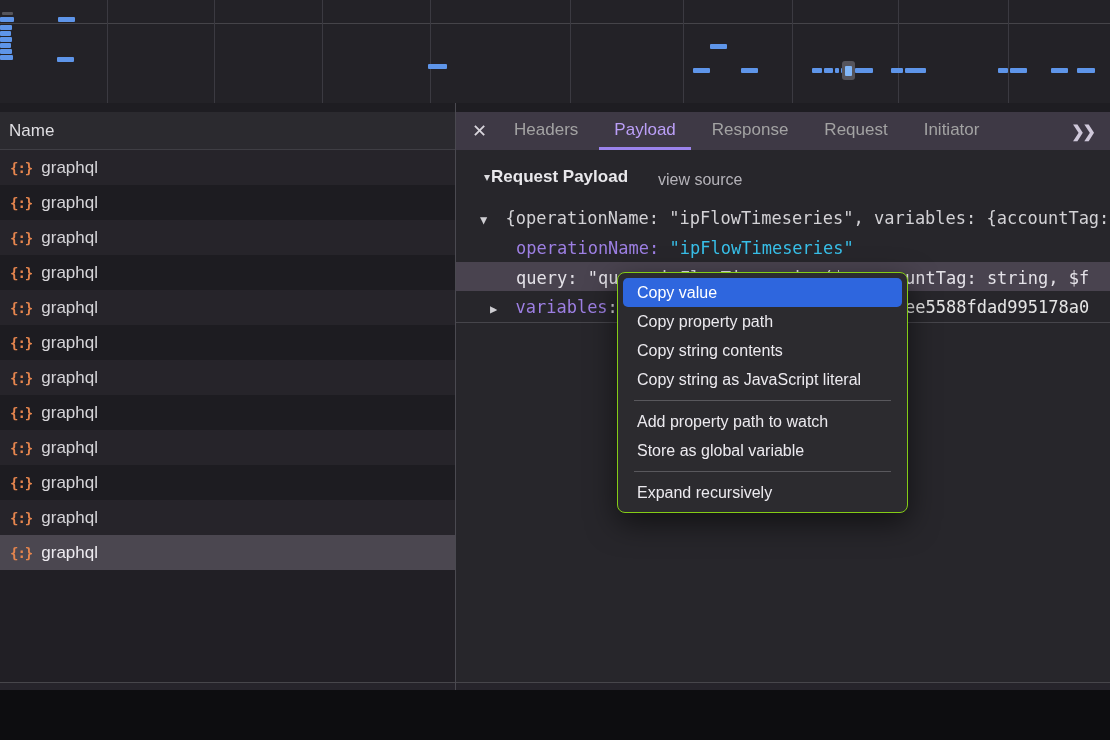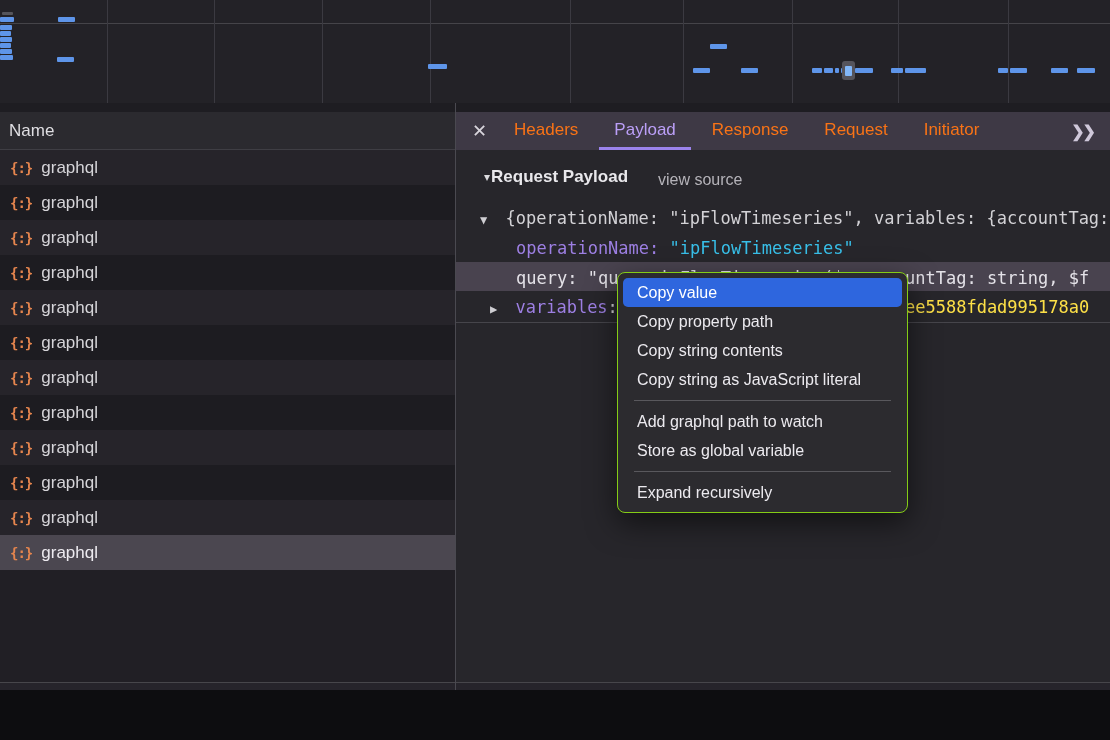--- a/index.html
+++ b/index.html
@@ -28,21 +28,21 @@
   .left-empty{position:absolute;left:0;top:570px;width:455px;height:112px;background:#211f25;}
   .divider{position:absolute;left:455px;top:103px;width:1px;height:633px;background:#4a4950;z-index:5;}
   .footer{position:absolute;left:0;top:682px;width:1110px;height:54px;border-top:1px solid #47464b;background:#26242b;box-sizing:border-box;}
   .bottom-strip{position:absolute;left:0;top:736px;width:1110px;height:4px;background:#0d0d10;}
 
   
   .right-panel{position:absolute;left:456px;top:112px;width:654px;height:570px;background:#27262b;overflow:hidden;}
   .tabbar{position:absolute;left:0;top:0;width:654px;height:38px;background:#3e3945;display:flex;align-items:stretch;padding-left:16px;box-sizing:border-box;}
   .close-btn{color:#d8d5dc;font-size:18px;display:flex;align-items:center;margin-right:12px;cursor:default;}
   .tabstrip{display:flex;align-items:stretch;gap:6px;}
-  .tab{display:flex;align-items:center;padding:0 15px;font-size:17px;color:#f97316;border-bottom:3px solid transparent;box-sizing:border-box;white-space:nowrap;}
+  .tab{display:flex;align-items:center;padding:0 15px;font-size:17px;color:#a3a3a3;border-bottom:3px solid transparent;box-sizing:border-box;white-space:nowrap;}
   .tab.active{color:#bb9ff7;border-bottom-color:#9b83ec;}
   .overflow-btn{margin-left:auto;margin-right:16px;display:flex;align-items:center;color:#cfc8da;font-size:16px;letter-spacing:-2px;font-weight:bold;}
 
   
   .payload{position:absolute;left:0;top:38px;width:654px;height:532px;font-family:"DejaVu Sans Mono",monospace;font-size:17px;color:#d3d2d6;}
   .p-line{position:absolute;white-space:nowrap;line-height:22px;}
   .p-title{font-family:"Liberation Sans",sans-serif;font-size:17px;font-weight:bold;color:#e9e8ec;}
   .p-title .tri{font-size:12px;font-weight:normal;color:#dcdbdf;vertical-align:1px;margin-right:1px;}
   .view-source{font-family:"Liberation Sans",sans-serif;font-size:16px;color:#b5b3b9;font-weight:normal;}
   .tri-s{font-size:12px;color:#cfced3;}
@@ -198,35 +198,35 @@
         <span>query:</span>
         <span> </span>
         <span>"query ipFlowTimeseries($acco</span>
       </div>
       <div class="p-line p-white" style="left:449px;top:117px;">untTag: string, $f</div>
 
       <div class="p-line" style="left:34px;top:146px;">
         <span class="tri-s">▶</span>
         <span class="p-key" style="margin-left:8px;">variables</span><span>: {accountTag: "ee5588fd</span>
       </div>
-      <div class="p-line" style="left:449px;top:146px;color:#fde047;">ee5588fdad995178a0</div>
+      <div class="p-line" style="left:449px;top:146px;color:#e5e5e5;">ee5588fdad995178a0</div>
 
       <div class="section-border"></div>
     </div>
   </div>
 
   <div class="divider"></div>
   <div class="footer"></div>
   <div class="bottom-strip"></div>
 
   <div class="context-menu">
       <div class="menu-item highlighted" style="background: rgb(46, 102, 222);">Copy value</div>
       <div class="menu-item">Copy property path</div>
       <div class="menu-item">Copy string contents</div>
       <div class="menu-item">Copy string as JavaScript literal</div>
       <div class="menu-sep"></div>
-      <div class="menu-item">Add graphql path to watch</div>
+      <div class="menu-item">Add property path to watch</div>
       <div class="menu-item">Store as global variable</div>
       <div class="menu-sep"></div>
       <div class="menu-item">Expand recursively</div>
     </div>
 
 </div>
 
 </body></html>

